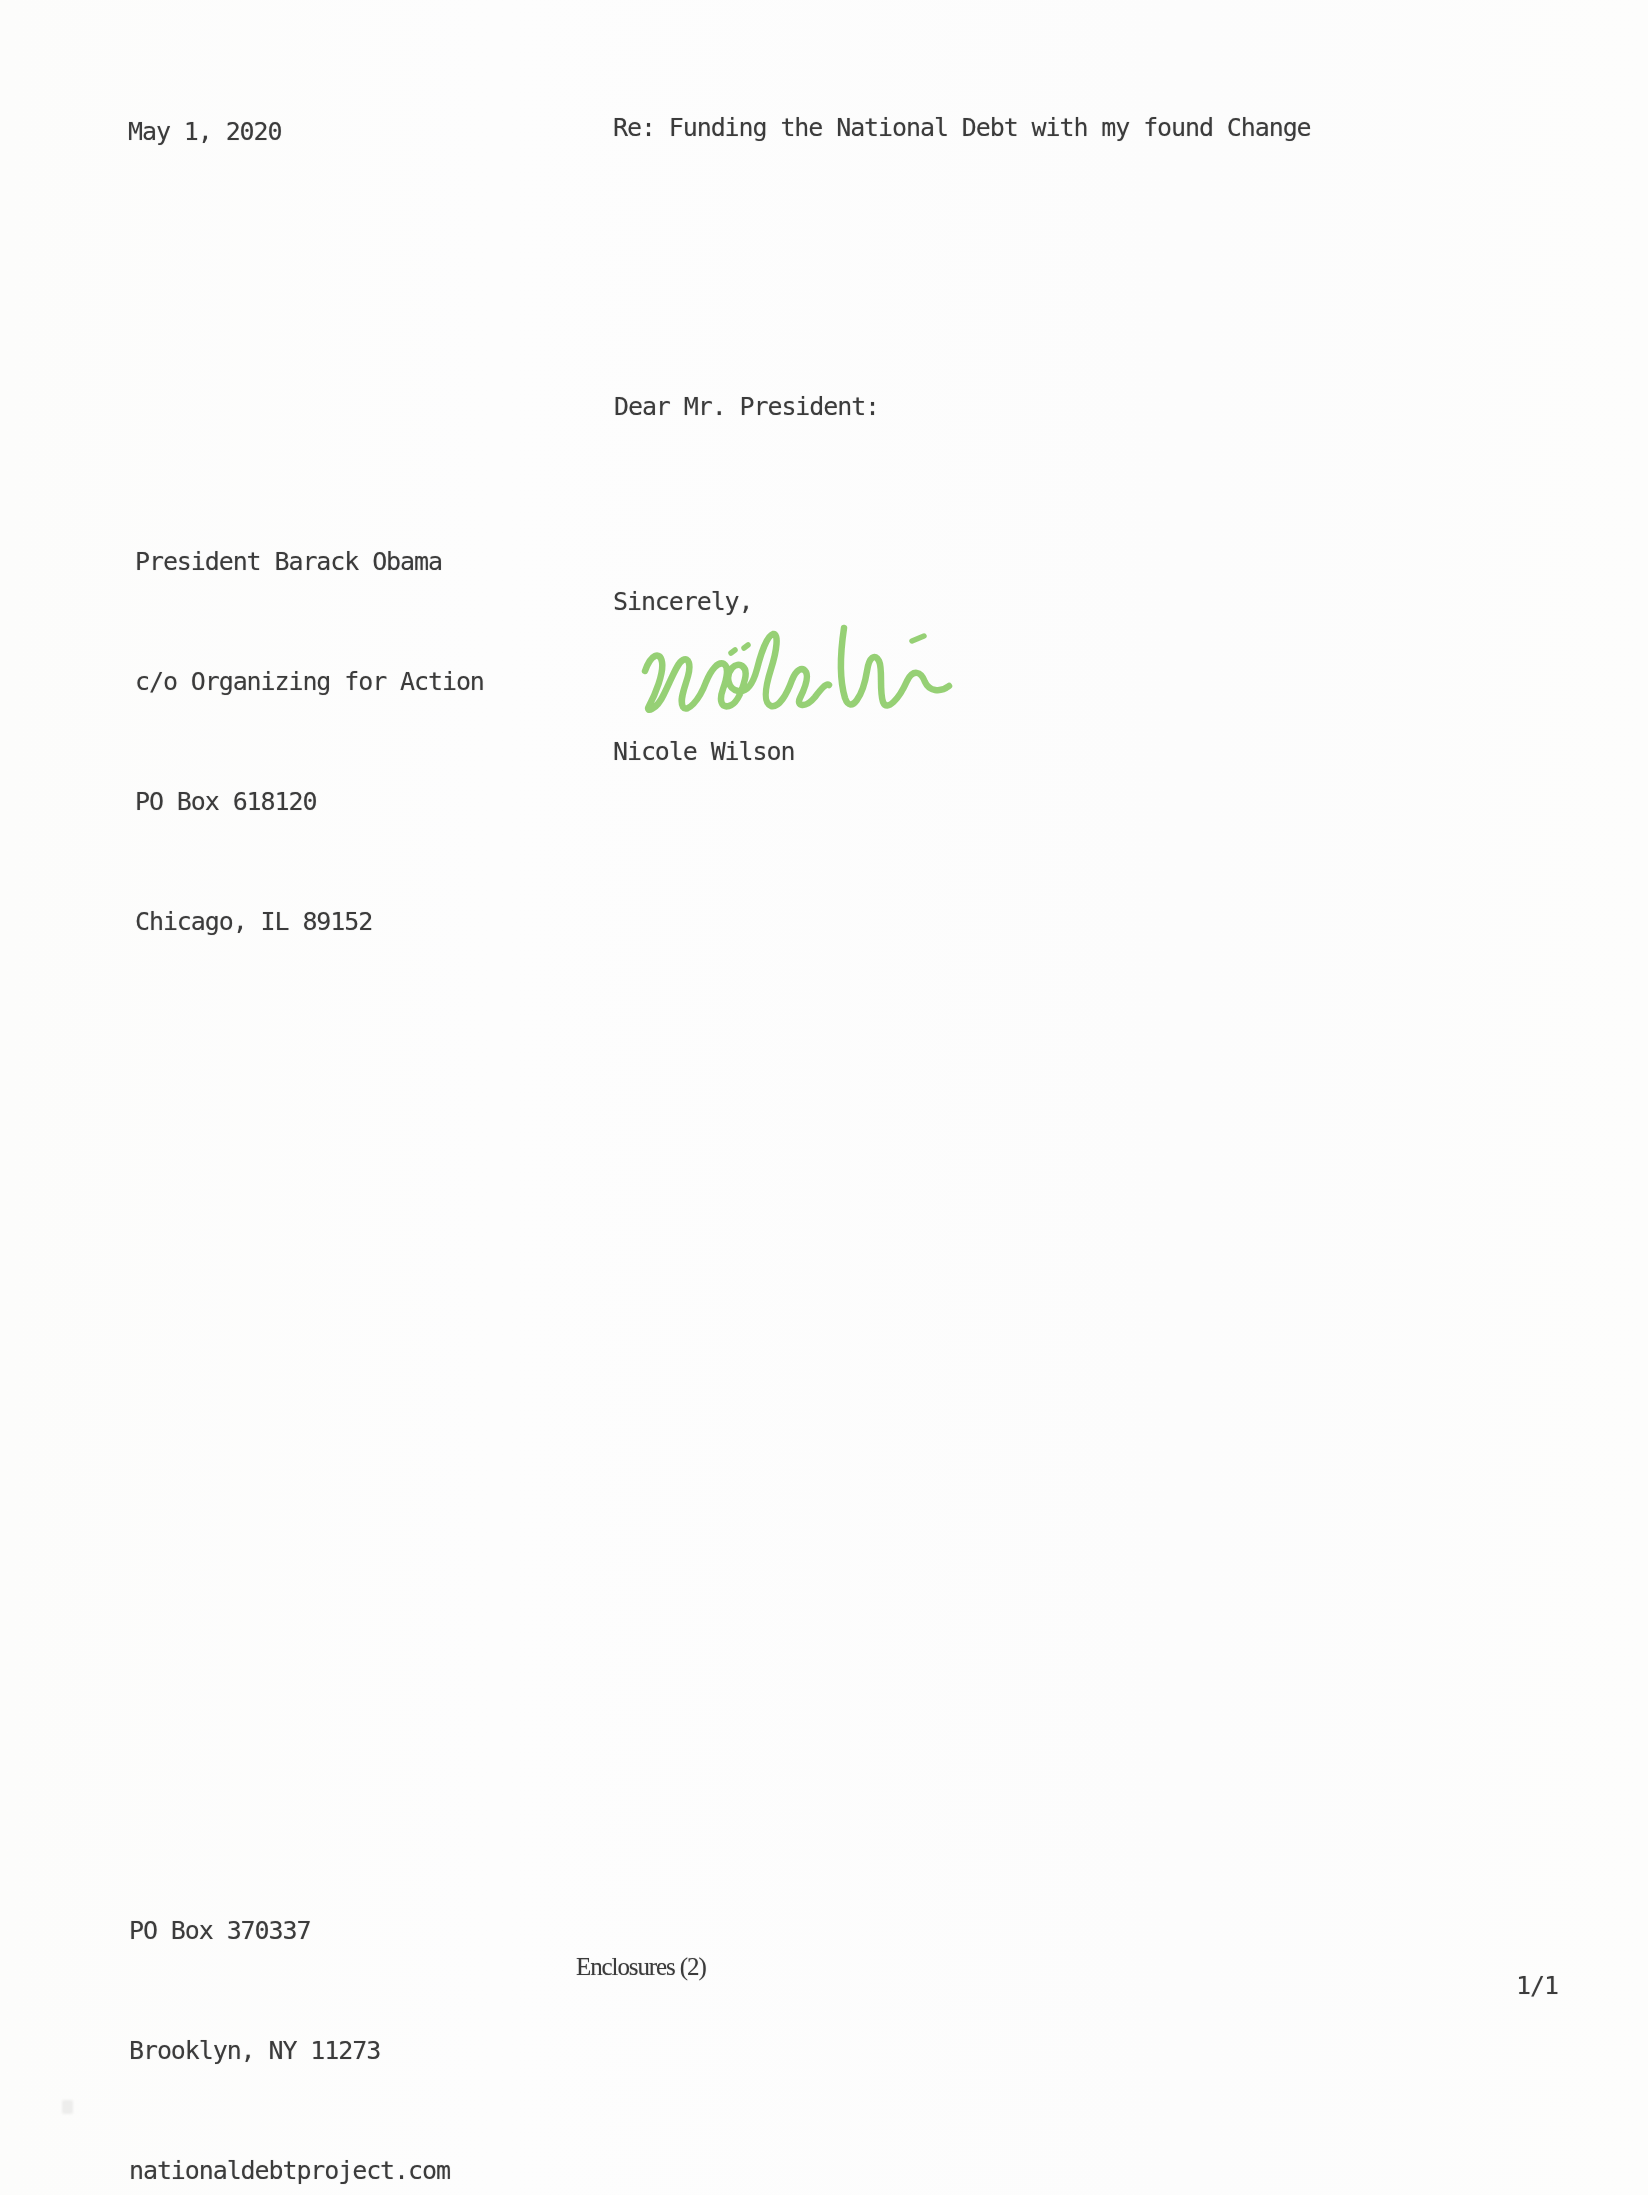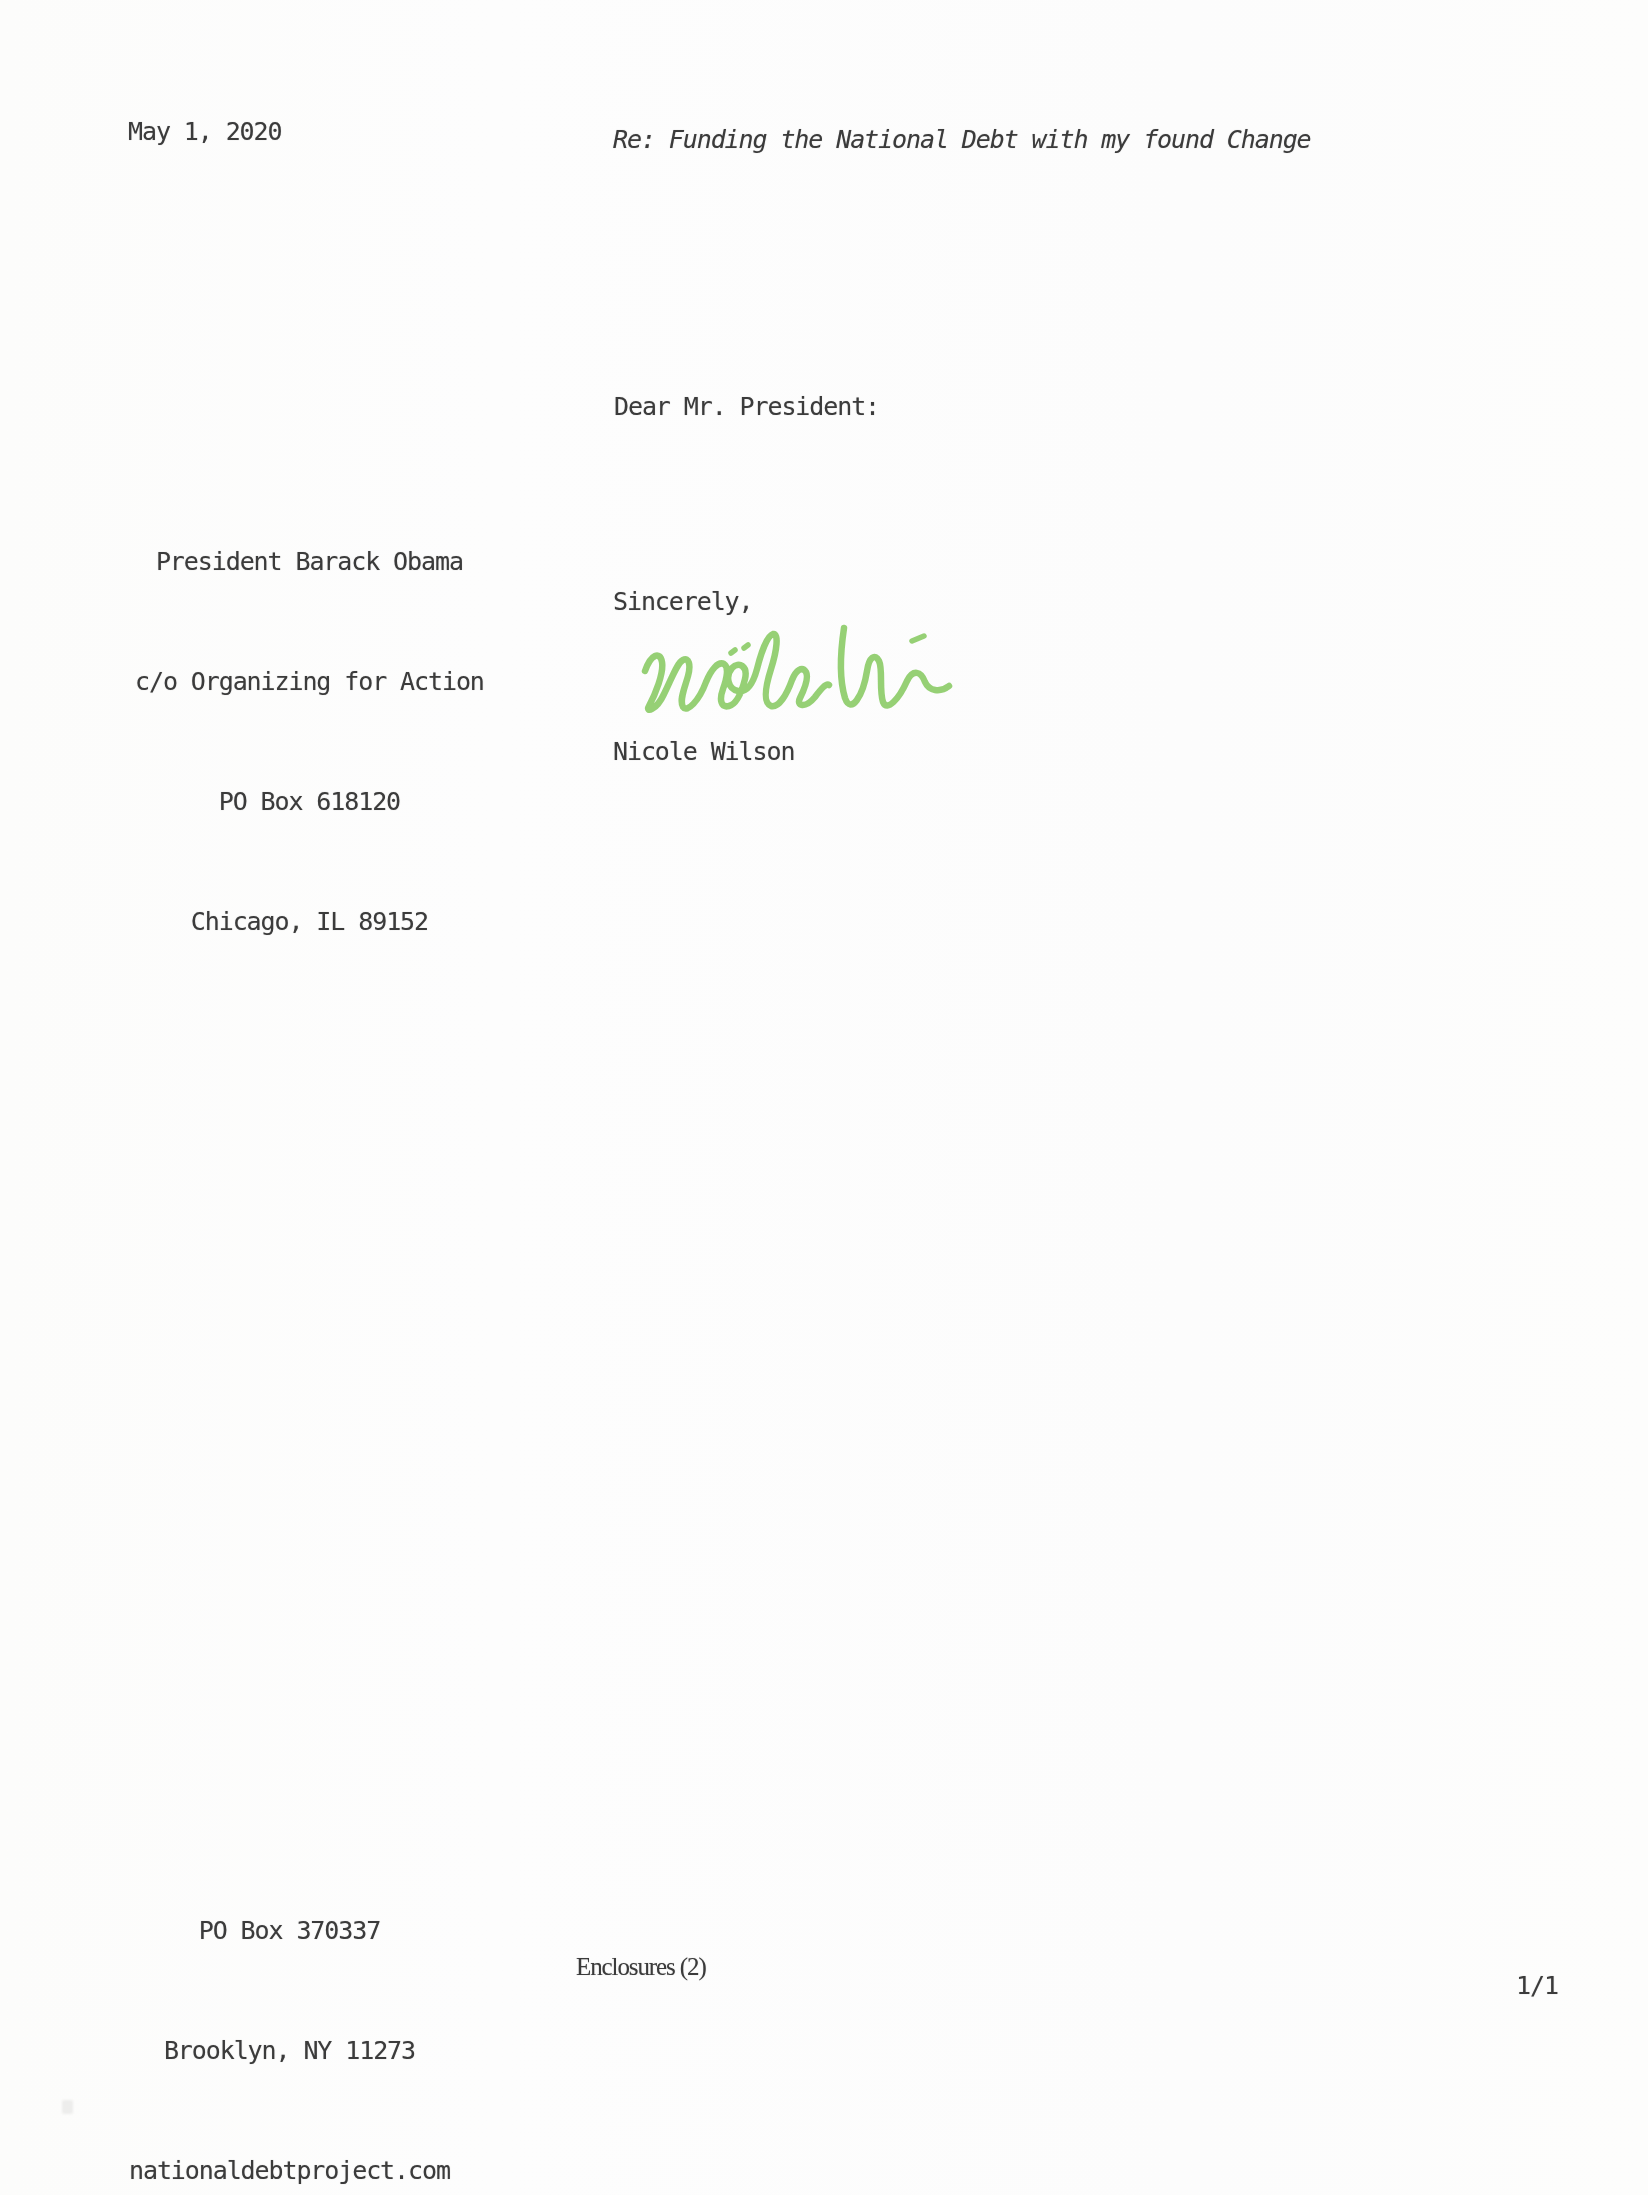--- a/index.html
+++ b/index.html
@@ -8,21 +8,20 @@
     position: relative;
     background: #fdfdfc;
     font-family: "DejaVu Sans Mono", "Liberation Mono", monospace;
     color: #3b3b3b;
     overflow: hidden;
   }
   .page {
     position: absolute;
     inset: 0;
     background: linear-gradient(90deg, #fcfcfb 0%, #fdfdfd 30%, #fcfcfc 72%, #fdfdfc 100%);
-    text-align: center;
   }
   .txt {
     position: absolute;
     font-size: 25px;
     line-height: 40px;
     letter-spacing: -1.1px;
     white-space: pre;
     color: #3b3b3b;
     text-shadow: 0 0 1px rgba(80, 80, 80, 0.38);
   }
@@ -38,21 +37,21 @@
     filter: blur(1px);
   }
 </style>
 </head>
 <body>
 
 <div class="page">
 
   <div class="txt" style="left:128px; top:112px;">May 1, 2020</div>
 
-  <div class="txt" style="left:613px; top:120px;font-style:italic;">Re: Funding the National Debt with my found Change</div>
+  <div class="txt" style="left:613px; top:108px;">Re: Funding the National Debt with my found Change</div>
 
   <div class="txt" style="left:614px; top:387px;">Dear Mr. President:</div>
 
   <div class="txt block" style="left:135px; top:462px;">
     <div>President Barack Obama</div>
     <div>c/o Organizing for Action</div>
     <div>PO Box 618120</div>
     <div>Chicago, IL 89152</div>
   </div>
 

